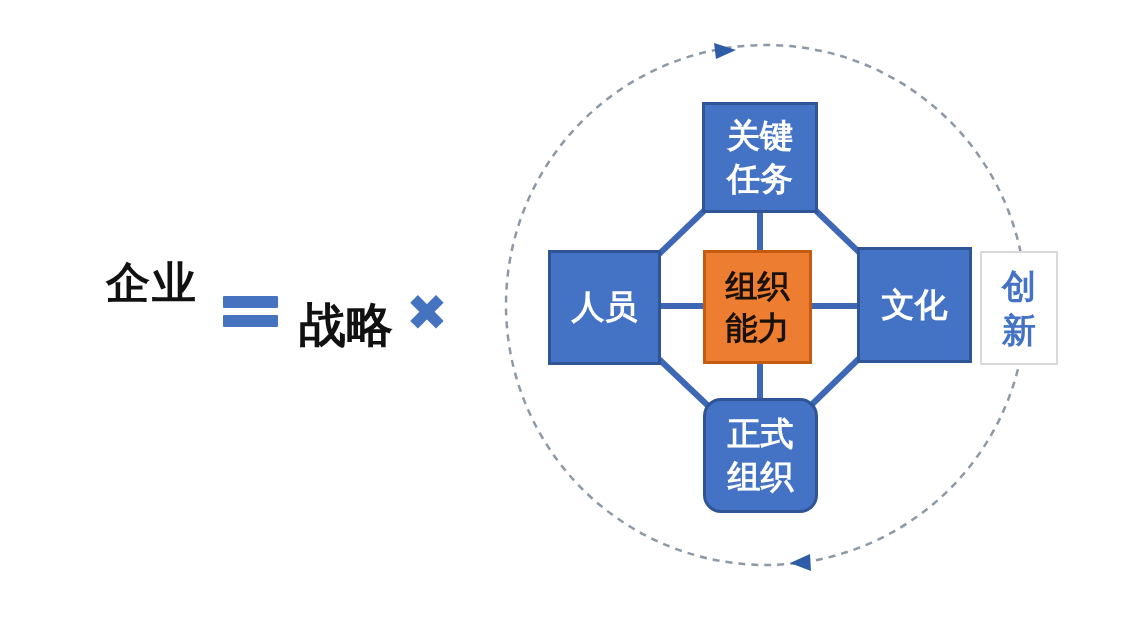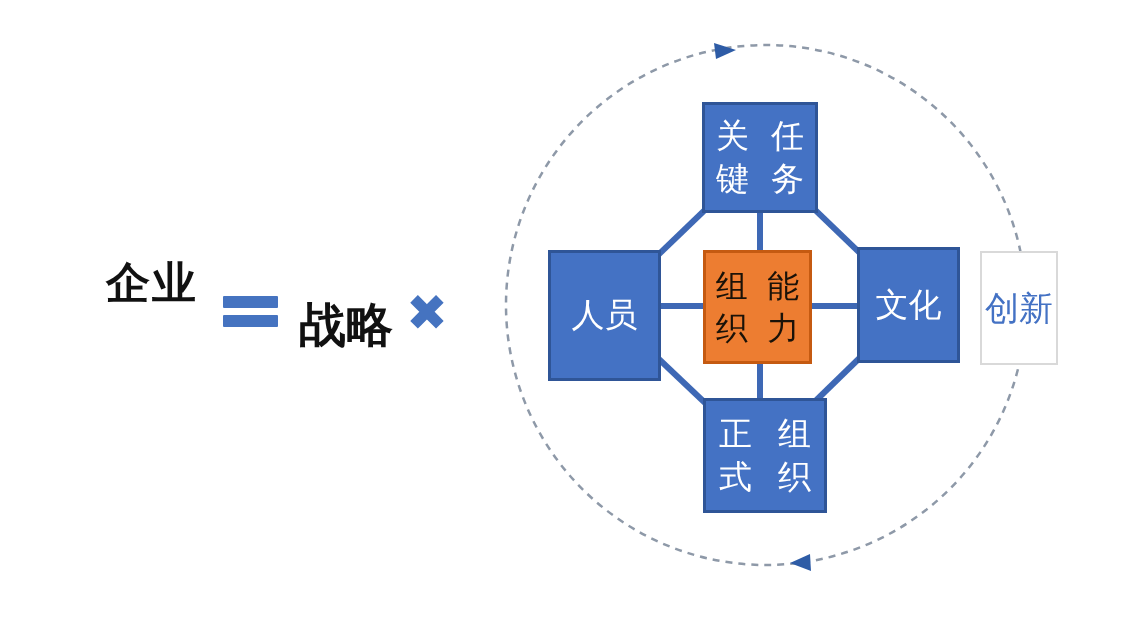--- a/index.html
+++ b/index.html
@@ -12,25 +12,25 @@
     font-family: "Liberation Sans", "DejaVu Sans", sans-serif;
   }
   #connector-layer {
     position: absolute;
     left: 0; top: 0;
     width: 1133px; height: 619px;
   }
   .node {
     position: absolute;
     display: flex;
-    flex-direction: row;
+    flex-direction: column;
     align-items: center;
     justify-content: center;
     text-align: center;
-    font-weight: normal;
+    font-weight: bold;
     box-sizing: border-box;
   }
   .node.blue {
     background: #4472C4;
     border: 3px solid #2F5597;
     color: #ffffff;
     font-size: 33px;
     line-height: 1.28;
   }
   .node.orange {
@@ -126,34 +126,34 @@
       <line x1="604" y1="307" x2="760" y2="455"></line>
       <line x1="914" y1="305" x2="760" y2="455"></line>
     </g>
   </svg>
 
   <div class="node blue" style="left:702px; top:102px; width:116px; height:111px;">
     <div>关键</div>
     <div>任务</div>
   </div>
 
-  <div class="node blue" style="left:548px; top:250px; width:113px; height:131px;">
+  <div class="node blue" style="left:548px; top:250px; width:113px; height:115px;">
     <div>人员</div>
   </div>
 
   <div class="node orange" style="left:703px; top:250px; width:109px; height:114px;">
     <div>组织</div>
     <div>能力</div>
   </div>
 
-  <div class="node blue" style="left:857px; top:247px; width:103px; height:116px;">
+  <div class="node blue" style="left:857px; top:247px; width:115px; height:116px;">
     <div>文化</div>
   </div>
 
-  <div class="node blue" style="left:703px; top:398px; width:124px; height:115px;">
+  <div class="node blue" style="left:703px; top:398px; width:115px; height:115px;border-radius:18px;">
     <div>正式</div>
     <div>组织</div>
   </div>
 
   <div class="node white" style="left:980px; top:251px; width:78px; height:114px;">
     <div>创</div>
     <div>新</div>
   </div>
 
 

